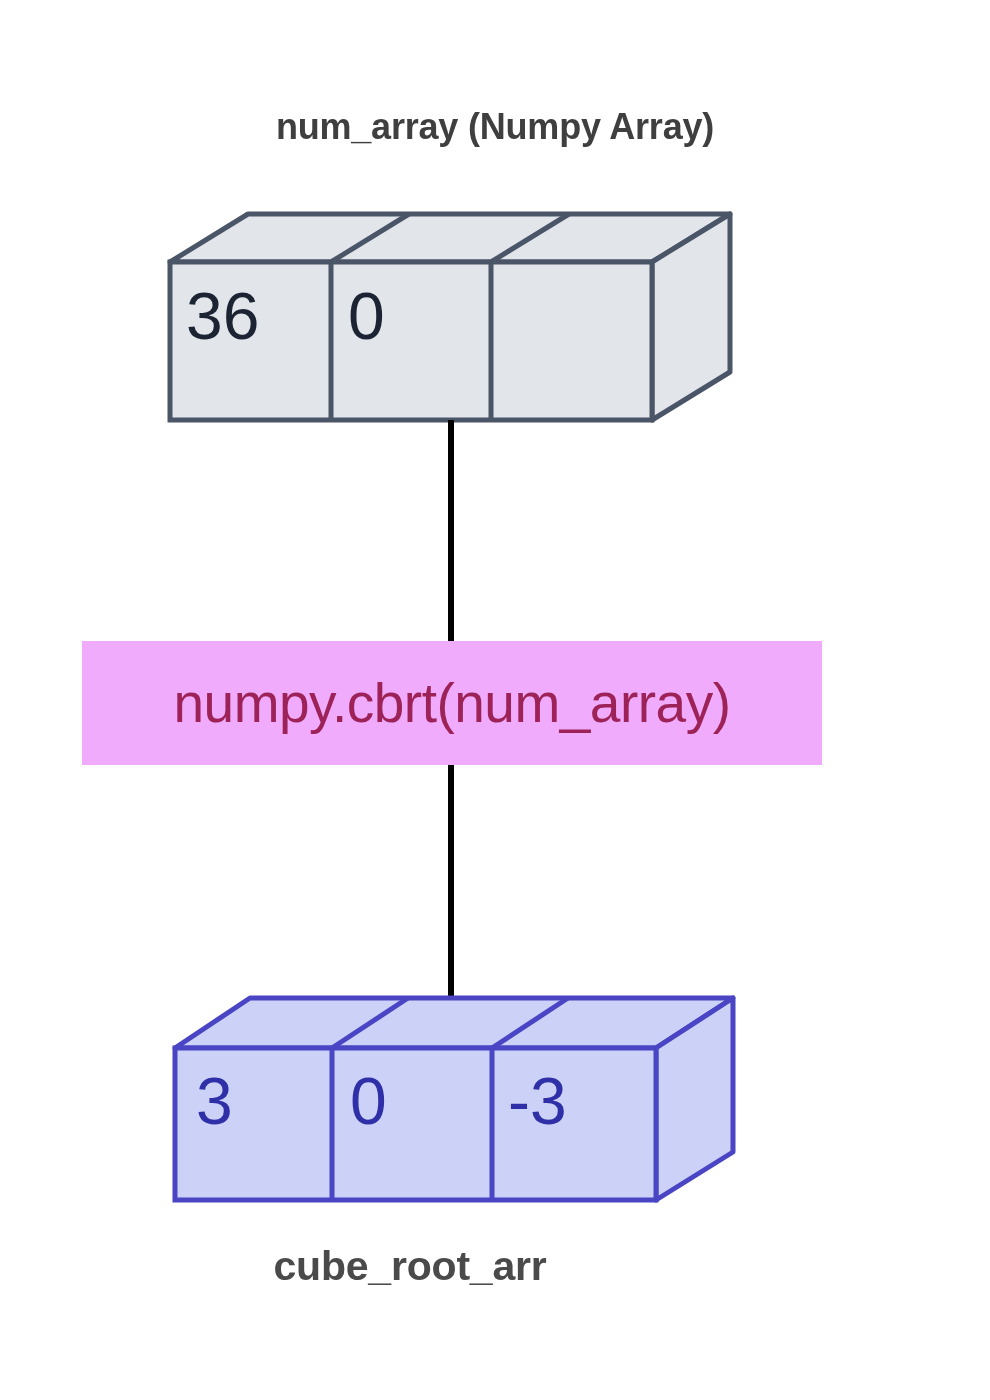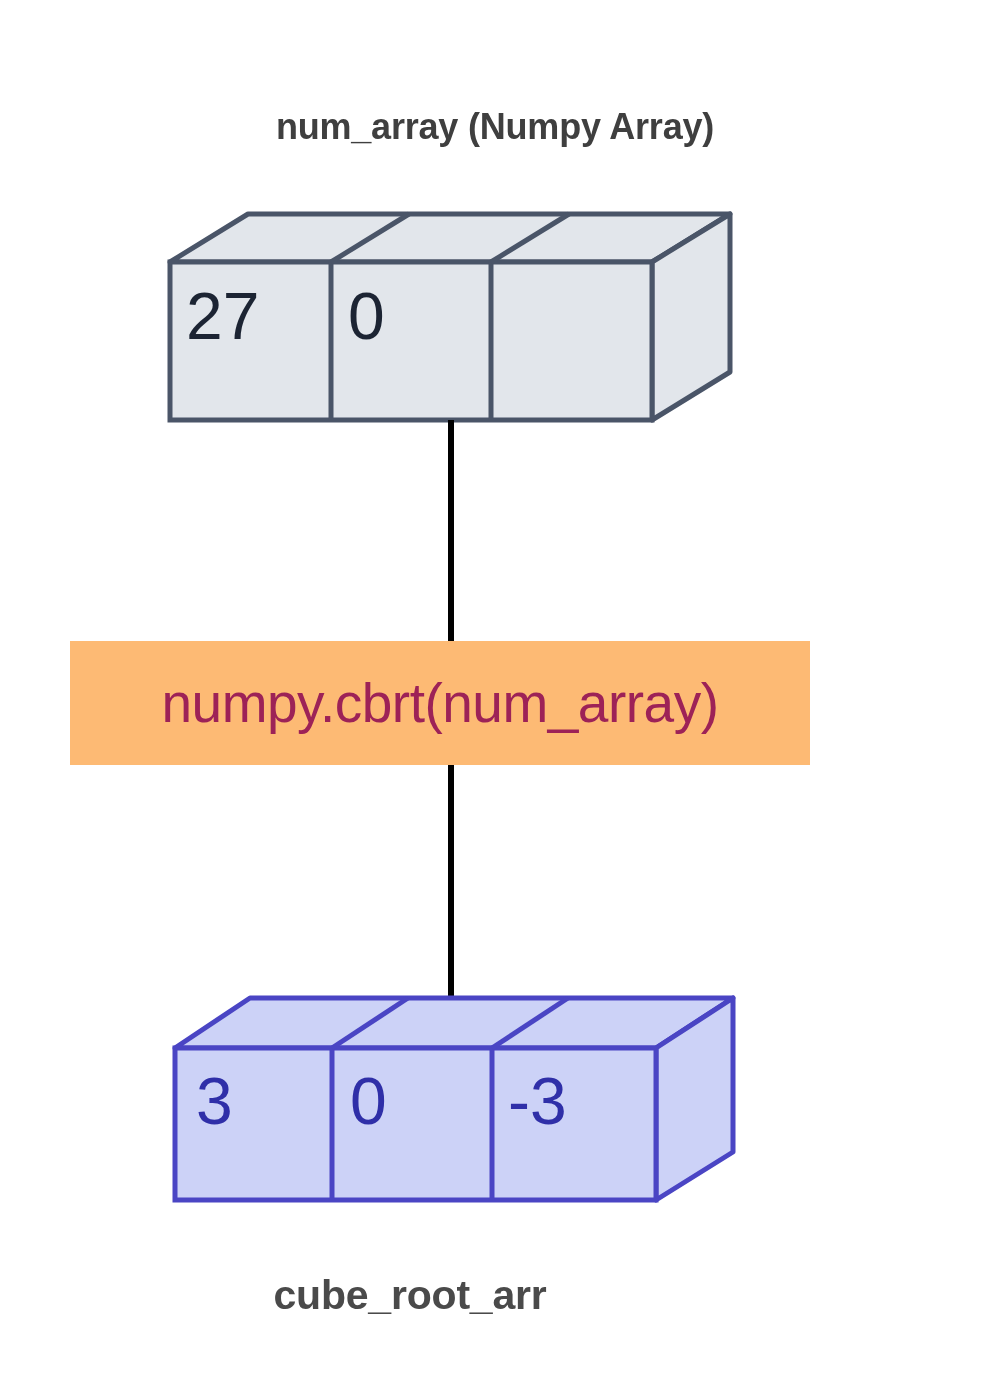--- a/index.html
+++ b/index.html
@@ -32,21 +32,21 @@
     text-align: center;
     font-size: 36px;
     font-weight: 700;
     color: #3f3f3f;
     letter-spacing: -0.2px;
     white-space: nowrap;
   }
   .title-bottom {
     position: absolute;
     left: 0;
-    top: 1272px;
+    top: 1243px;
     width: 820px;
     text-align: center;
     font-size: 41px;
     font-weight: 700;
     color: #4a4a4a;
     letter-spacing: -0.2px;
     white-space: nowrap;
   }
 
   
@@ -76,25 +76,25 @@
     font-weight: 400;
     line-height: 1;
     white-space: nowrap;
   }
   .cell-val.top   { color: #1c2433; }
   .cell-val.bot   { color: #2f2fa8; }
 
   
   .fn-box {
     position: absolute;
-    left: 70px;
+    left: 82px;
     top: 641px;
     width: 740px;
     height: 124px;
-    background: #fdba74;
+    background: #f0abfc;
     display: flex;
     align-items: center;
     justify-content: center;
   }
   .fn-label {
     font-size: 55px;
     font-weight: 400;
     color: #9d2257;
     letter-spacing: -0.5px;
     white-space: nowrap;
@@ -143,21 +143,21 @@
       <rect x="175" y="1048" width="481" height="152" fill="#ccd2f7" stroke="#4a45c4" stroke-width="5"></rect>
 
       <line x1="332" y1="1048" x2="332" y2="1200" stroke="#4a45c4" stroke-width="5"></line>
       <line x1="492" y1="1048" x2="492" y2="1200" stroke="#4a45c4" stroke-width="5"></line>
 
       <line x1="332" y1="1048" x2="408" y2="998" stroke="#4a45c4" stroke-width="5"></line>
       <line x1="492" y1="1048" x2="568" y2="998" stroke="#4a45c4" stroke-width="5"></line>
     </g>
   </svg>
 
-  <div class="cell-val top" style="left:186px; top:283px;">27</div>
+  <div class="cell-val top" style="left:186px; top:283px;">36</div>
   <div class="cell-val top" style="left:348px; top:283px;">0</div>
 
 
   <div class="fn-box">
     <span class="fn-label">numpy.cbrt(num_array)</span>
   </div>
 
   <div class="cell-val bot" style="left:196px; top:1068px;">3</div>
   <div class="cell-val bot" style="left:350px; top:1068px;">0</div>
   <div class="cell-val bot" style="left:508px; top:1068px;">-3</div>

